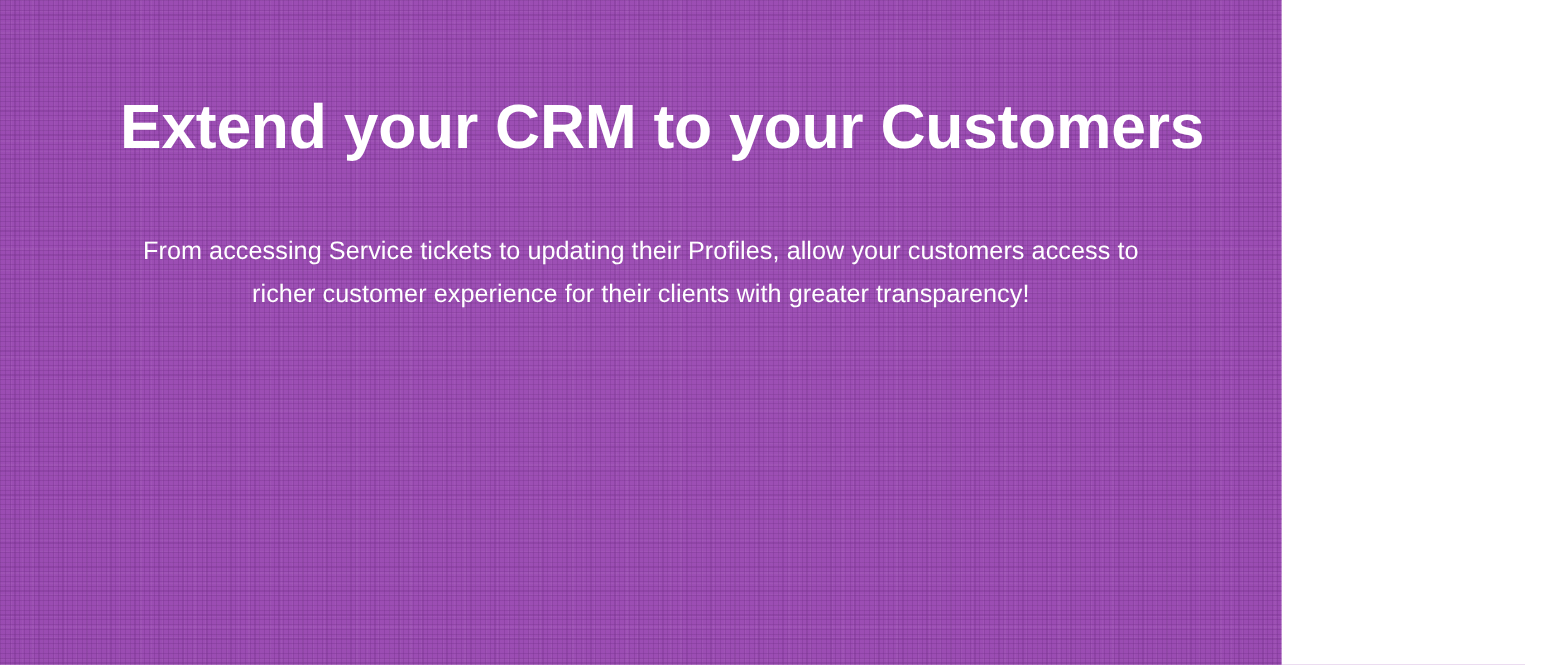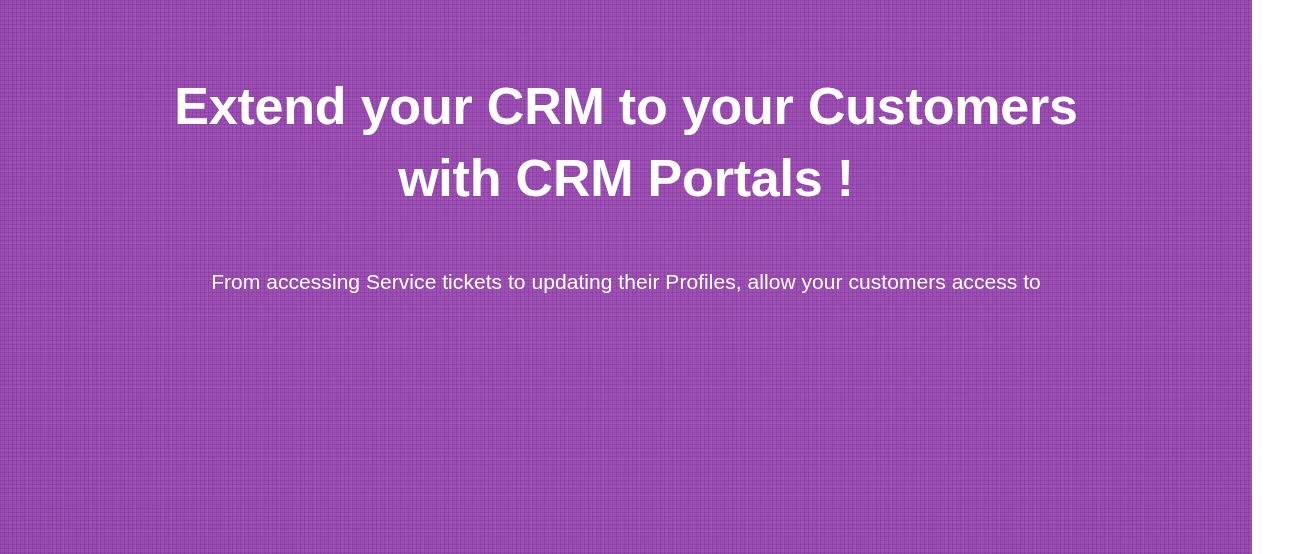--- a/index.html
+++ b/index.html
@@ -11,21 +11,21 @@
   body {
     width: 1300px;
     height: 554px;
     overflow: hidden;
     font-family: "Liberation Sans", sans-serif;
   }
 
   
   .hero-banner {
     position: relative;
-    width: 1252px;
+    width: 1068px;
     height: 554px;
     box-sizing: border-box;
     background-color: #9b4cb3;
     overflow: hidden;
   }
 
   
   .hero-texture {
     position: absolute;
     inset: 0;
@@ -130,23 +130,23 @@
 
 <div class="hero-banner">
 
   <div class="hero-texture"></div>
   <div class="hero-vignette"></div>
 
   <div class="hero-content">
 
     <h1 class="hero-heading">
       <span class="heading-line">Extend your CRM to your Customers</span>
-      <span class="heading-line">with CRM Portals !</span>
     </h1>
 
     <div class="spacer-heading-to-sub"></div>
 
     <p class="hero-subtext">
       <span class="subtext-line">From accessing Service tickets to updating their Profiles, allow your customers access to</span>
+      <span class="subtext-line">richer customer experience for their clients with greater transparency!</span>
     </p>
 
   </div>
 </div>
 
 </body></html>

